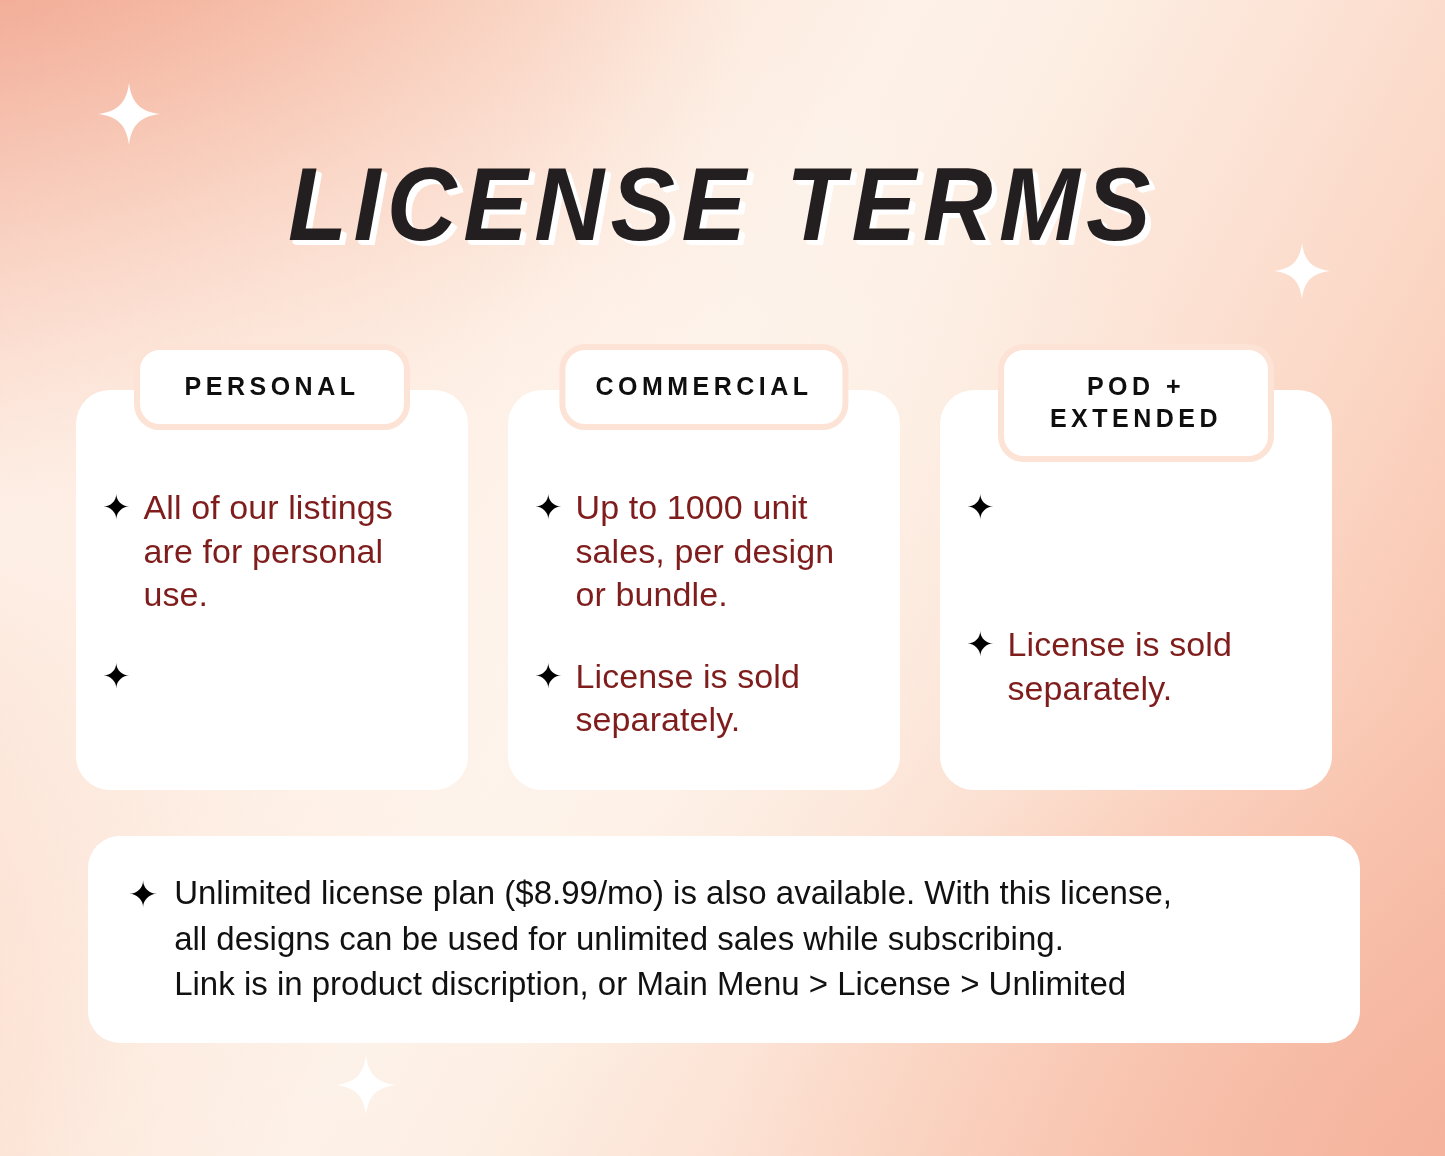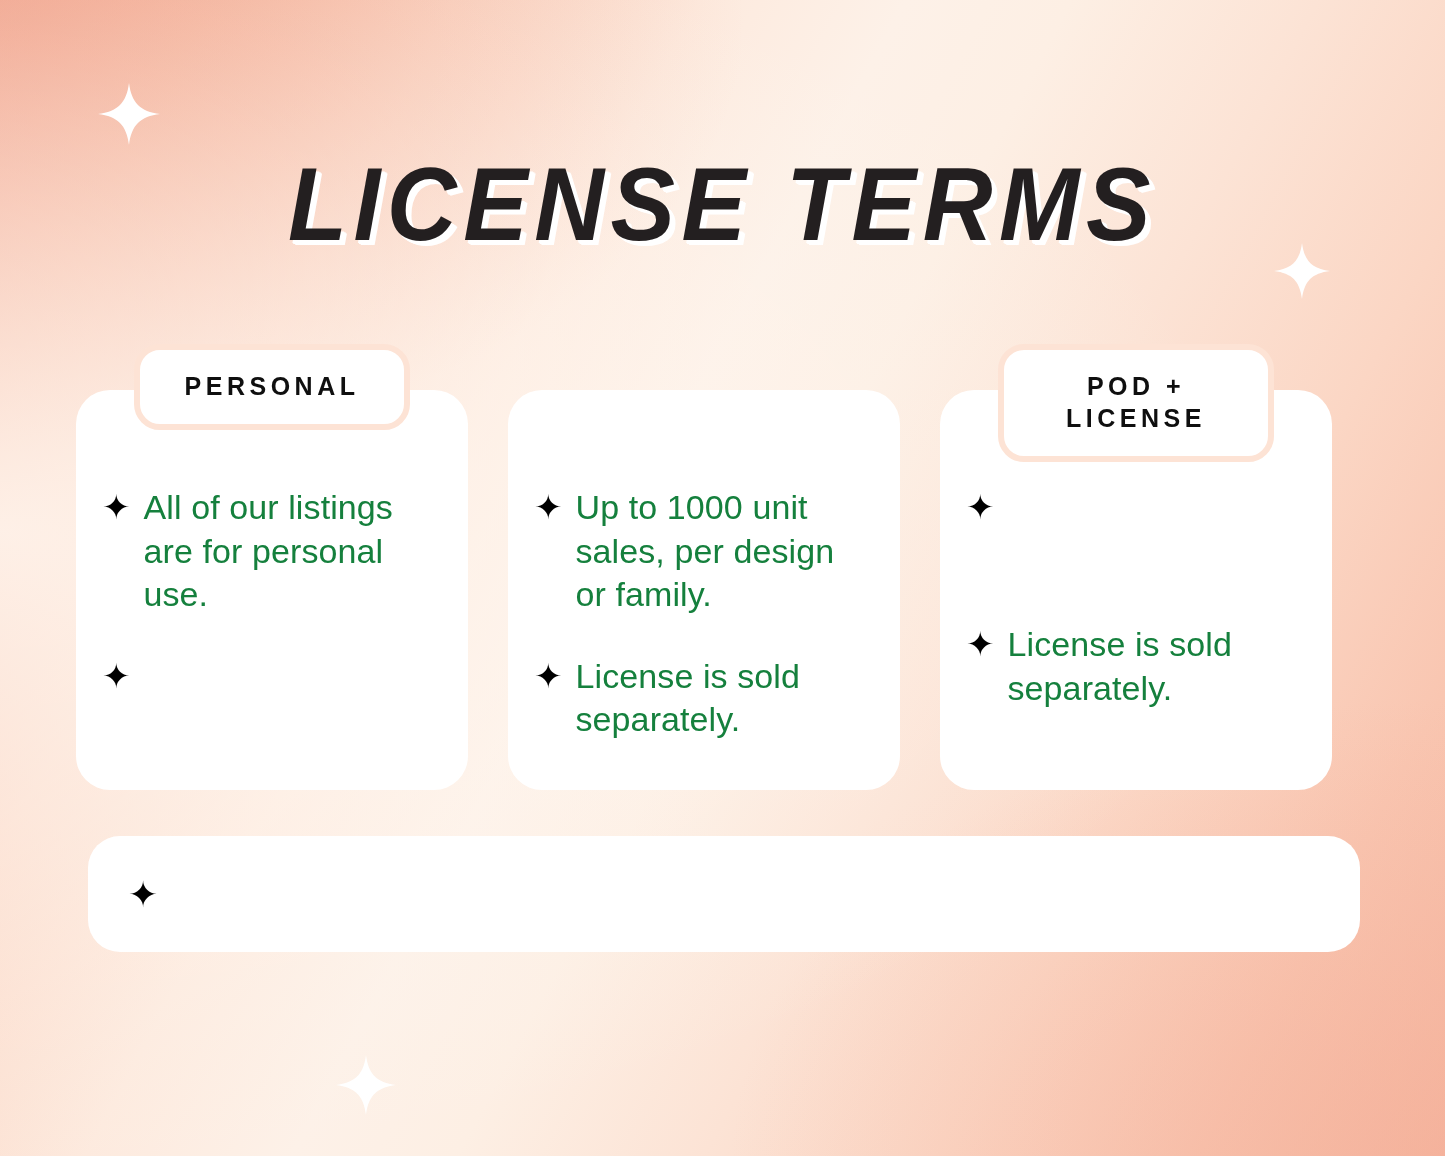--- a/index.html
+++ b/index.html
@@ -132,21 +132,21 @@
   .bullet-star {
     flex: 0 0 auto;
     font-size: 34px;
     line-height: 1.18;
     color: #000000;
     margin-top: 1px;
   }
   .bullet-text {
     font-size: 34px;
     line-height: 1.28;
-    color: #15803d;
+    color: #7f1d1d;
     font-weight: 400;
     letter-spacing: 0.1px;
     white-space: pre-line;
   }
 
   .bullet-spacer { height: 58px; }
 
   
   #bottom-banner {
     position: absolute;
@@ -206,50 +206,56 @@
 are for personal
 use.</span>
       </li>
       <li class="bullet-item">
         <span class="bullet-star">✦</span>
       </li>
     </ul>
   </div>
 
   <div class="plan-card">
+    <div class="card-header-pill">
+      <span class="pill-label">COMMERCIAL</span>
+    </div>
     <ul class="bullet-list">
       <li class="bullet-item">
         <span class="bullet-star">✦</span>
         <span class="bullet-text">Up to 1000 unit
 sales, per design
-or family.</span>
+or bundle.</span>
       </li>
       <li class="bullet-item">
         <span class="bullet-star">✦</span>
         <span class="bullet-text">License is sold
 separately.</span>
       </li>
     </ul>
   </div>
 
   <div class="plan-card">
     <div class="card-header-pill">
       <span class="pill-label">POD +
-LICENSE</span>
+EXTENDED</span>
     </div>
     <ul class="bullet-list">
       <li class="bullet-item">
         <span class="bullet-star">✦</span>
       </li>
       <li class="bullet-spacer"></li>
       <li class="bullet-item">
         <span class="bullet-star">✦</span>
         <span class="bullet-text">License is sold
 separately.</span>
       </li>
     </ul>
   </div>
 
 </div>
 
 <div id="bottom-banner">
   <span class="bullet-star">✦</span>
+  <span id="banner-text">Unlimited license plan ($8.99/mo) is also available. With this license,
+all designs can be used for unlimited sales while subscribing.
+Link is in product discription, or Main Menu &gt; License &gt; Unlimited</span>
 </div>
 
 </body></html>

